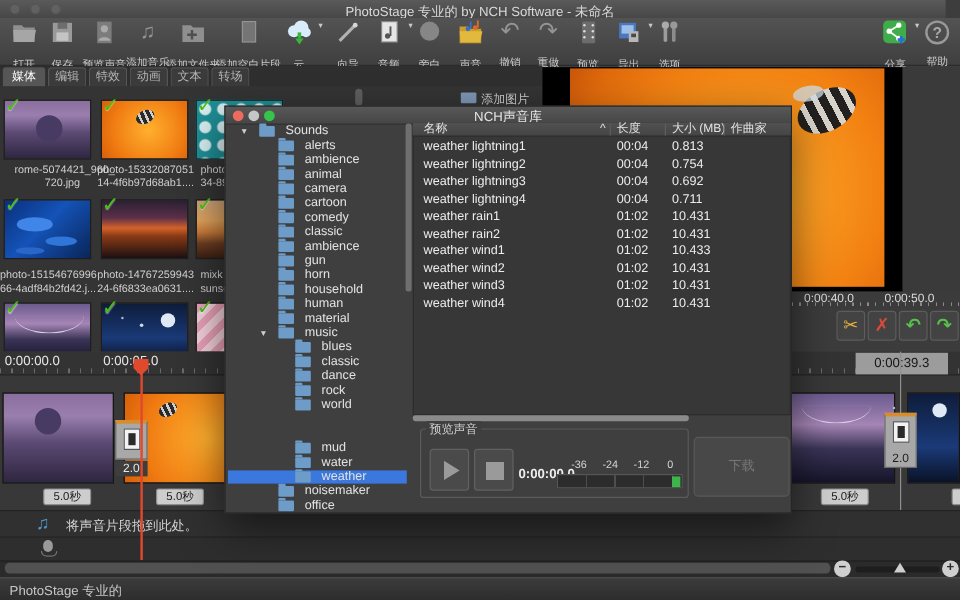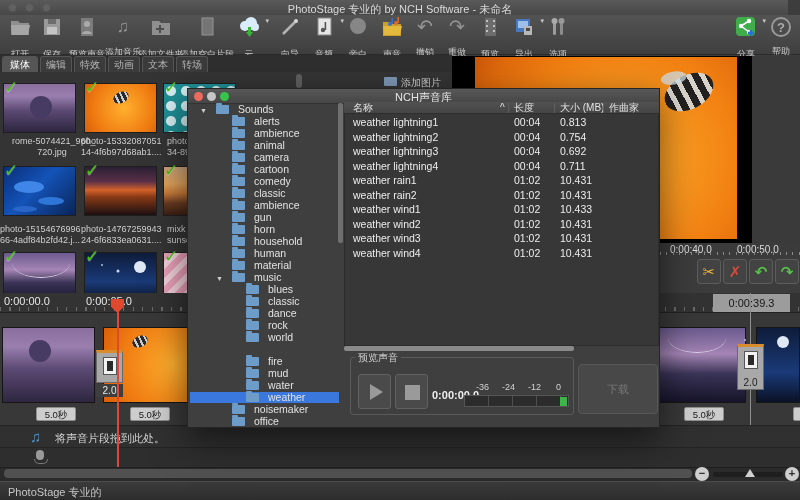--- a/index.html
+++ b/index.html
@@ -492,24 +492,20 @@
           <span class="tlabel" style="left:78px">dance</span>
         </div>
       <div class="trow" style="top:216px">
           <span class="fold" style="left:56px"></span>
           <span class="tlabel" style="left:78px">rock</span>
         </div>
       <div class="trow" style="top:228px">
           <span class="fold" style="left:56px"></span>
           <span class="tlabel" style="left:78px">world</span>
         </div>
-      <div class="trow" style="top:252px">
-          <span class="fold" style="left:56px"></span>
-          <span class="tlabel" style="left:78px">fire</span>
-        </div>
       <div class="trow" style="top:264px">
           <span class="fold" style="left:56px"></span>
           <span class="tlabel" style="left:78px">mud</span>
         </div>
       <div class="trow" style="top:276px">
           <span class="fold" style="left:56px"></span>
           <span class="tlabel" style="left:78px">water</span>
         </div>
       <div class="trow" style="top:300px">
           <span class="fold" style="left:42px"></span>

